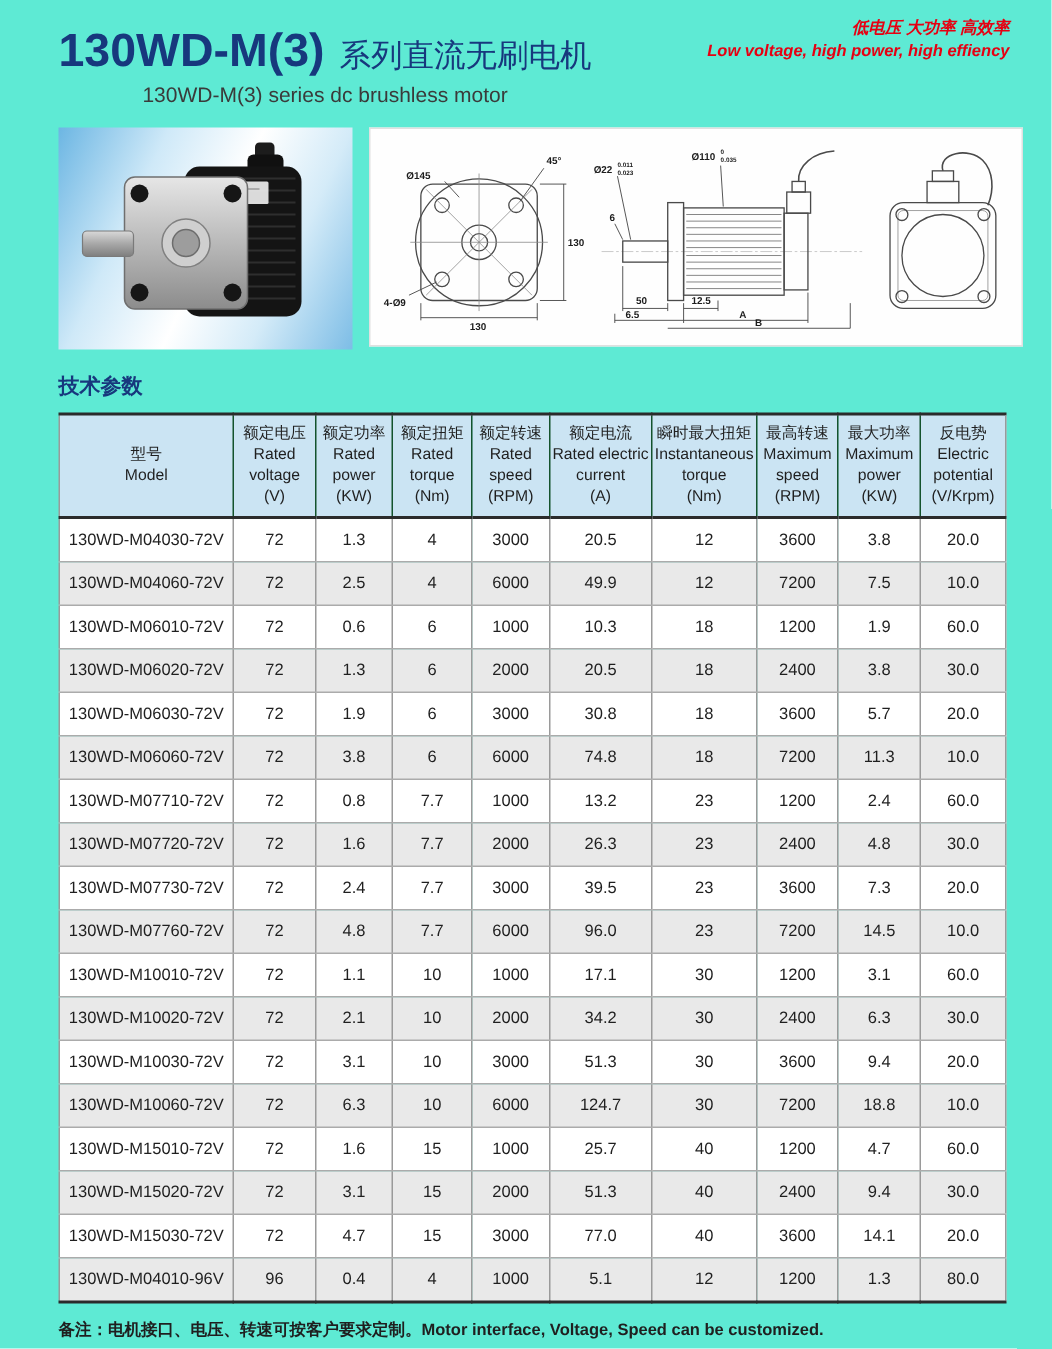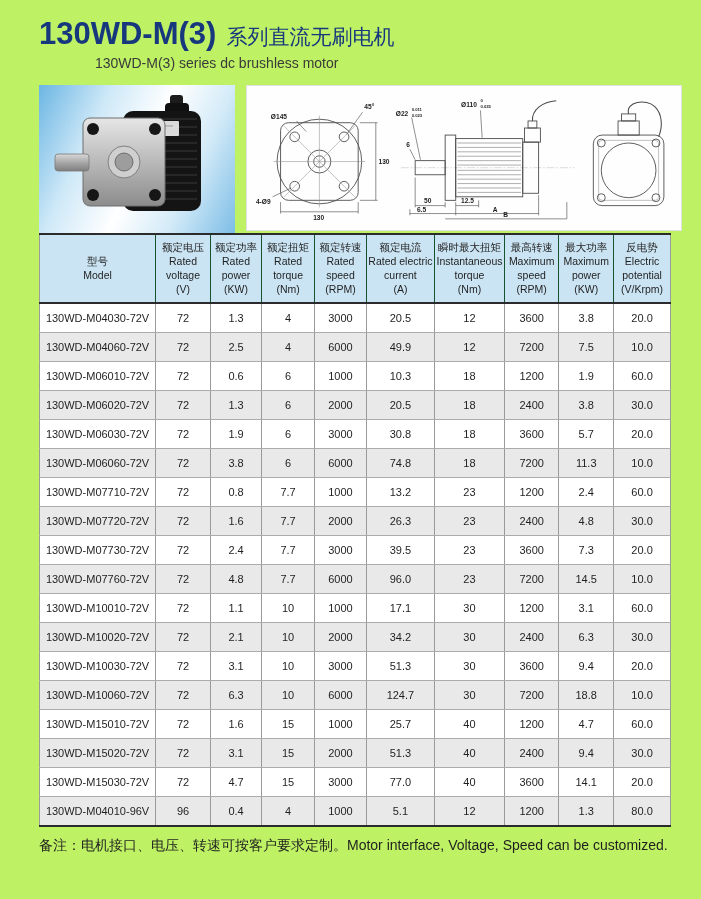--- a/index.html
+++ b/index.html
@@ -1,17 +1,17 @@
 <!DOCTYPE html>
 <html><head>
 <meta charset="utf-8">
 <style>
   html,body{margin:0;padding:0;background:#fff;}
   .page{
-    position:relative;width:701px;height:899px;background:#bef264;
+    position:relative;width:701px;height:899px;background:#5eead4;
     font-family:"Liberation Sans","DejaVu Sans",sans-serif;color:#222;
     overflow:hidden;
   }
   
   .header-row{display:flex;justify-content:space-between;align-items:flex-start;
     padding:10px 28px 0 39px;}
   .titles{padding-top:6px;}
   .title-line{display:flex;align-items:baseline;gap:10px;}
   .title-model{font-size:31px;font-weight:bold;color:#17387d;letter-spacing:0px;}
   .title-cn{font-size:21px;font-weight:normal;color:#17387d;}
@@ -47,34 +47,38 @@
   }
   .spec-table th:last-child{border-right:none;}
   .spec-table td{
     text-align:center;vertical-align:middle;height:28px;padding:0 2px;
     border-right:1px solid #9a9a9a;border-bottom:1px solid #ababab;background:#ffffff;
   }
   .spec-table td:last-child{border-right:none;}
   .spec-table tbody tr:nth-child(even) td{background:#e9e9e9;}
   .spec-table tbody tr:last-child td{border-bottom:none;margin-left:40px;}
   
-  .footnote{margin:10px 0 0 39px;font-size:14px;color:#1f1f1f;}
+  .footnote{margin:10px 0 0 39px;font-size:11px;color:#1f1f1f;font-weight:bold;}
 </style>
 </head>
 <body>
 
 <div class="page">
 
   <div class="header-row">
     <div class="titles">
       <div class="title-line">
         <span class="title-model">130WD-M(3)</span>
         <span class="title-cn">系列直流无刷电机</span>
       </div>
       <div class="subtitle">130WD-M(3) series dc brushless motor</div>
+    </div>
+    <div class="tagline">
+      <div>低电压 大功率 高效率</div>
+      <div>Low voltage, high power, high effiency</div>
     </div>
   </div>
 
   <div class="media-band">
 
     <div class="photo-panel">
       <svg width="196" height="148" viewBox="0 0 196 148">
         <defs>
           <linearGradient id="silver" x1="0" y1="0" x2="0" y2="1">
             <stop offset="0" stop-color="#e6e6e6"></stop>
@@ -226,20 +230,21 @@
             <circle cx="85" cy="115" r="4.5"></circle>
           <rect x="42" y="28" width="24" height="16"></rect>
           <rect x="46" y="20" width="16" height="8"></rect>
         </g>
         <path d="M54,20 C50,6 74,2 84,12 C92,20 93,34 88,46" fill="none" stroke="#4a4a4a" stroke-width="1.2"></path>
       </svg>
 
     </div>
   </div>
 
+  <div class="section-heading">技术参数</div>
 
   <table class="spec-table">
     <colgroup>
       <col style="width:18.4%">
         <col style="width:8.7%">
         <col style="width:8.1%">
       <col style="width:8.4%">
         <col style="width:8.2%">
         <col style="width:10.8%">
       <col style="width:11.1%">

